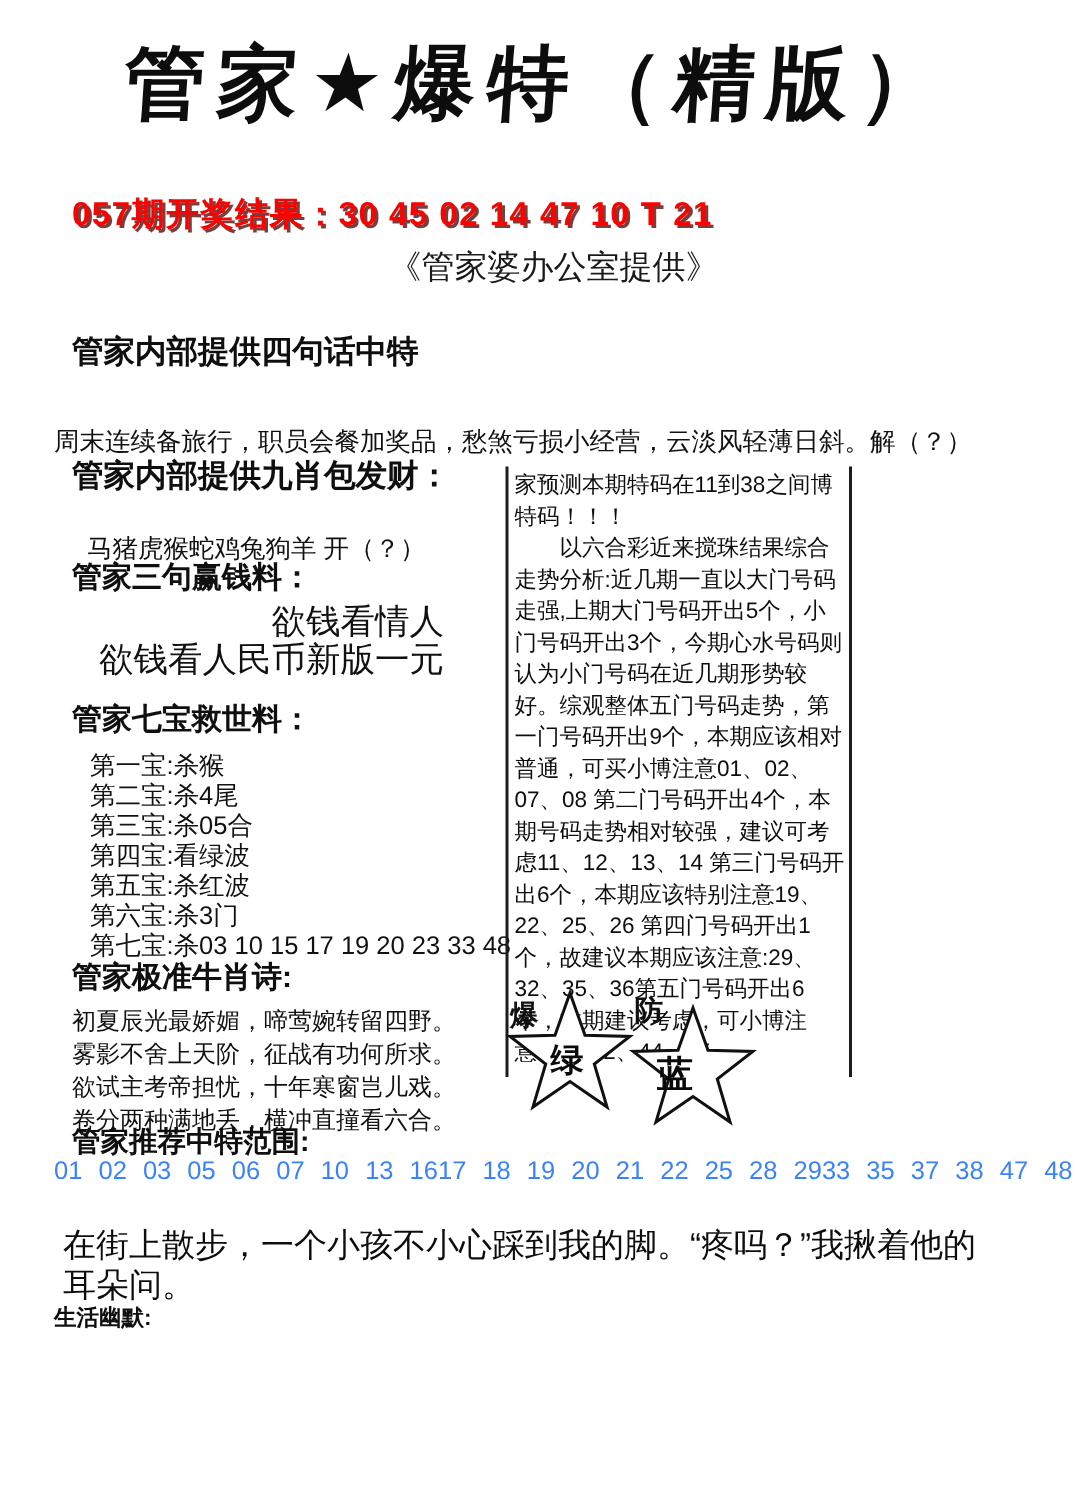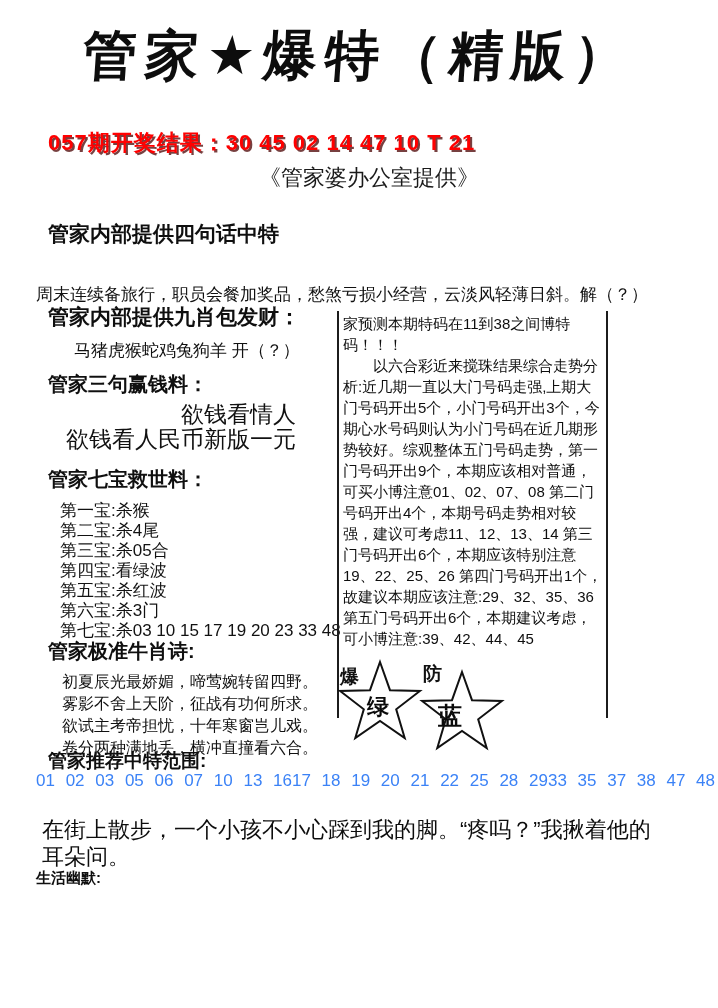--- a/index.html
+++ b/index.html
@@ -32,33 +32,33 @@
     white-space:nowrap;letter-spacing:1px;
   }
   .provider{
     top:163px;left:0;width:718px;
     text-align:center;font-size:22px;color:#1a1a1a;margin-left:10px;
   }
   .sec-head{font-weight:bold;font-size:21px;color:#0f0f0f;white-space:nowrap;}
   .h1{top:220px;left:48px;}
   .b1{top:283px;left:36px;width:560px;font-size:17px;white-space:nowrap;}
   .h2{top:303px;left:48px;}
-  .b2{top:339px;left:58px;font-size:17px;white-space:nowrap;margin-left:16px;}
+  .b2{top:354px;left:58px;font-size:17px;white-space:nowrap;}
   .h3{top:371px;left:48px;font-size:20px;}
   .l3{top:402px;left:66px;font-size:23px;line-height:25px;text-align:right;}
   .h4{top:466px;left:48px;font-size:20px;}
   .l4{top:501px;left:60px;font-size:17px;line-height:20px;}
   .h5{top:638px;left:48px;font-size:20px;}
-  .l5{top:671px;left:62px;font-size:16px;line-height:22px;white-space:nowrap;}
+  .l5{top:671px;left:48px;font-size:16px;line-height:22px;white-space:nowrap;}
   .h6{top:748px;left:48px;font-size:19px;}
   .nums{top:771px;left:36px;width:670px;font-size:17px;word-spacing:6px;white-space:nowrap;color:#3b82f6;}
   .h7{top:826px;left:36px;font-size:15px;margin-top:43px;}
   .humor{top:816px;left:42px;width:630px;font-size:22px;line-height:27px;color:#0d0d0d;}
   .analysis{
-    top:311px;left:337px;width:271px;height:407px;
+    top:311px;left:337px;width:231px;height:407px;
     border-left:2px solid #1c1c1c;border-right:2px solid #1c1c1c;
     padding:2px 3px 0 4px;box-sizing:border-box;
     font-size:15px;line-height:21px;color:#0e0e0e;
     overflow:visible;
   }
   .analysis p{margin:0;}
   .analysis p.indent{text-indent:2em;}
   .stars-svg{top:655px;left:330px;width:185px;height:100px;}
   .star-label{font-weight:bold;font-size:19px;color:#111;}
   .lab-bao{top:664px;left:340px;}

